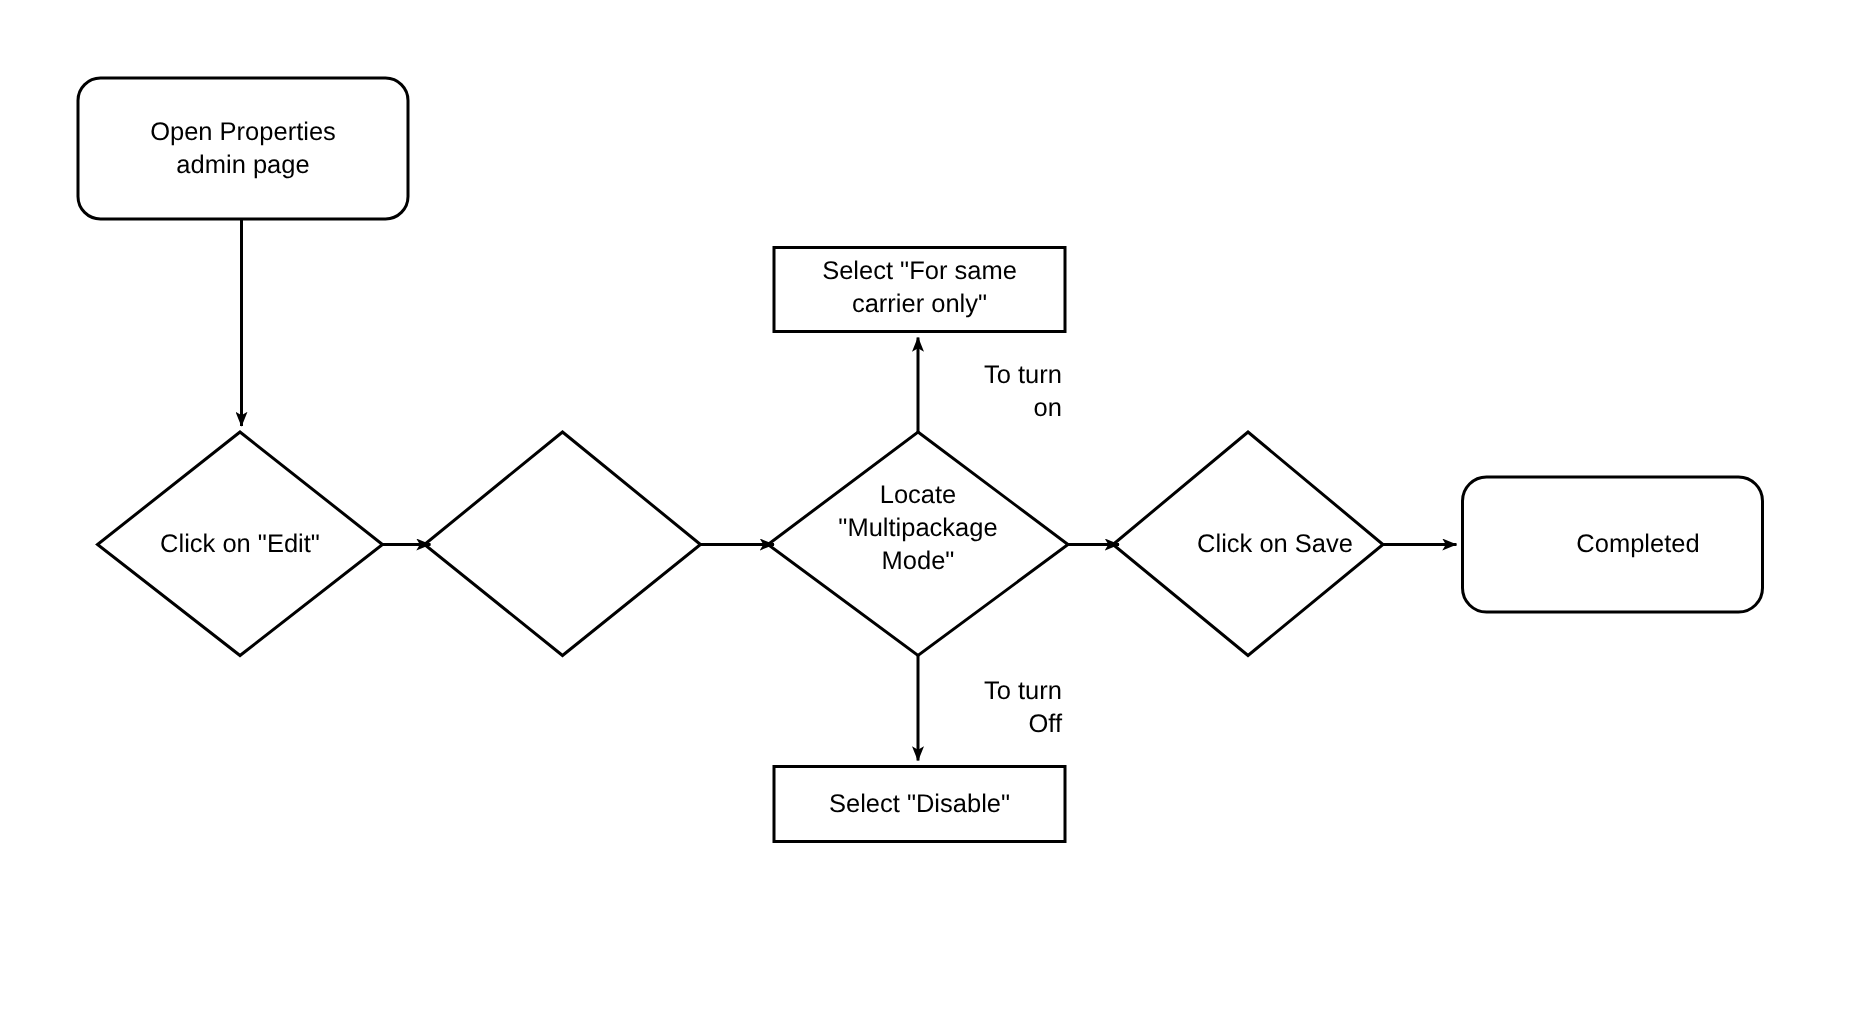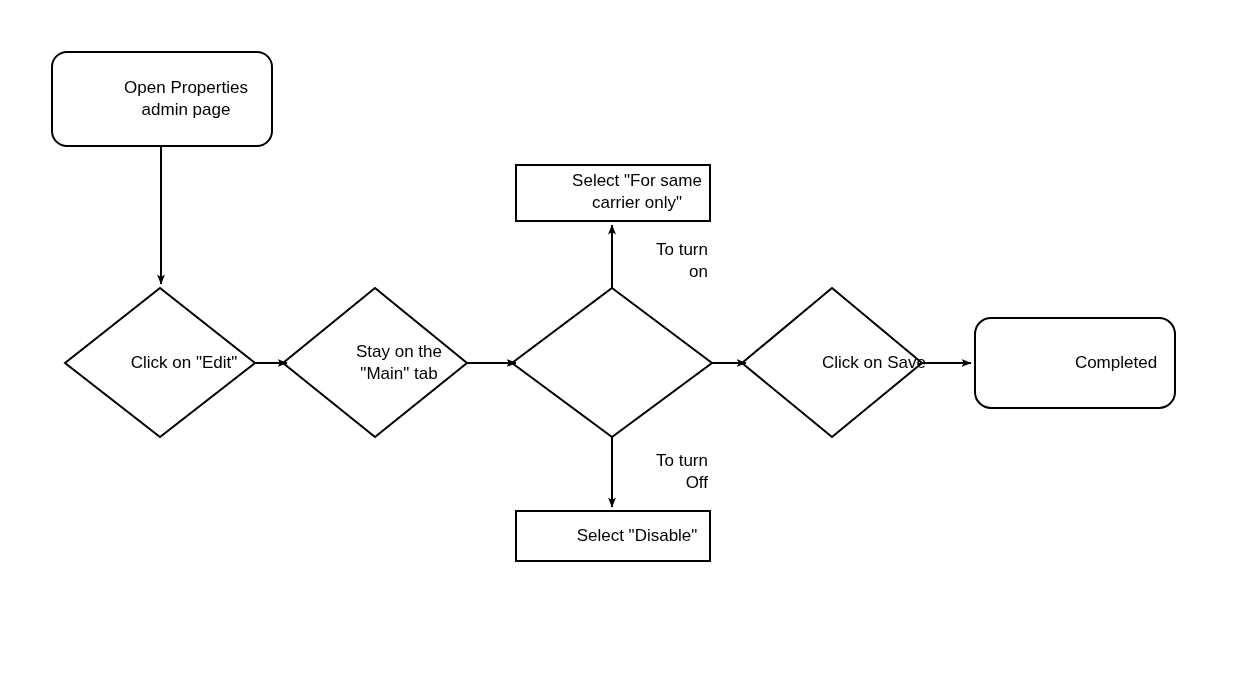--- a/index.html
+++ b/index.html
@@ -33,21 +33,20 @@
     fill: none;
   }
   .node-label {
     position: absolute;
     text-align: center;
     color: #000000;
     font-size: 17px;
     line-height: 22px;
     white-space: pre;
     pointer-events: none;
-    padding-left: 24px;
   }
   .edge-label {
     position: absolute;
     text-align: right;
     color: #000000;
     font-size: 17px;
     line-height: 22px;
     white-space: pre;
   }
 </style>
@@ -92,23 +91,24 @@
     <line class="edge-line" x1="712" y1="363" x2="746" y2="363" marker-end="url(#arrowhead)"></line>
 
     <line class="edge-line" x1="922" y1="363" x2="971" y2="363" marker-end="url(#arrowhead)"></line>
   </svg>
 
   <div class="node-label" style="left:52px; top:77px; width:220px;">Open Properties
 admin page</div>
 
   <div class="node-label" style="left:60px; top:352px; width:200px;">Click on "Edit"</div>
 
-  <div class="node-label" style="left:275px; top:341px; width:200px;">Stay on the
-"Main" tab</div>
 
+  <div class="node-label" style="left:512px; top:319px; width:200px;">Locate
+"Multipackage
+Mode"</div>
 
   <div class="node-label" style="left:516px; top:170px; width:194px;">Select "For same
 carrier only"</div>
 
   <div class="node-label" style="left:516px; top:525px; width:194px;">Select "Disable"</div>
 
   <div class="node-label" style="left:750px; top:352px; width:200px;">Click on Save</div>
 
   <div class="node-label" style="left:975px; top:352px; width:234px;">Completed</div>
 

